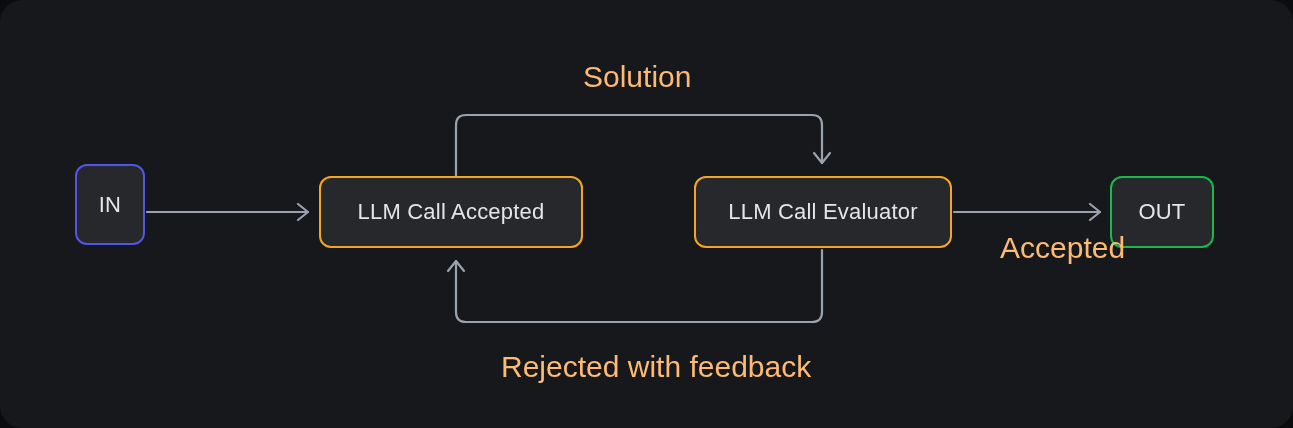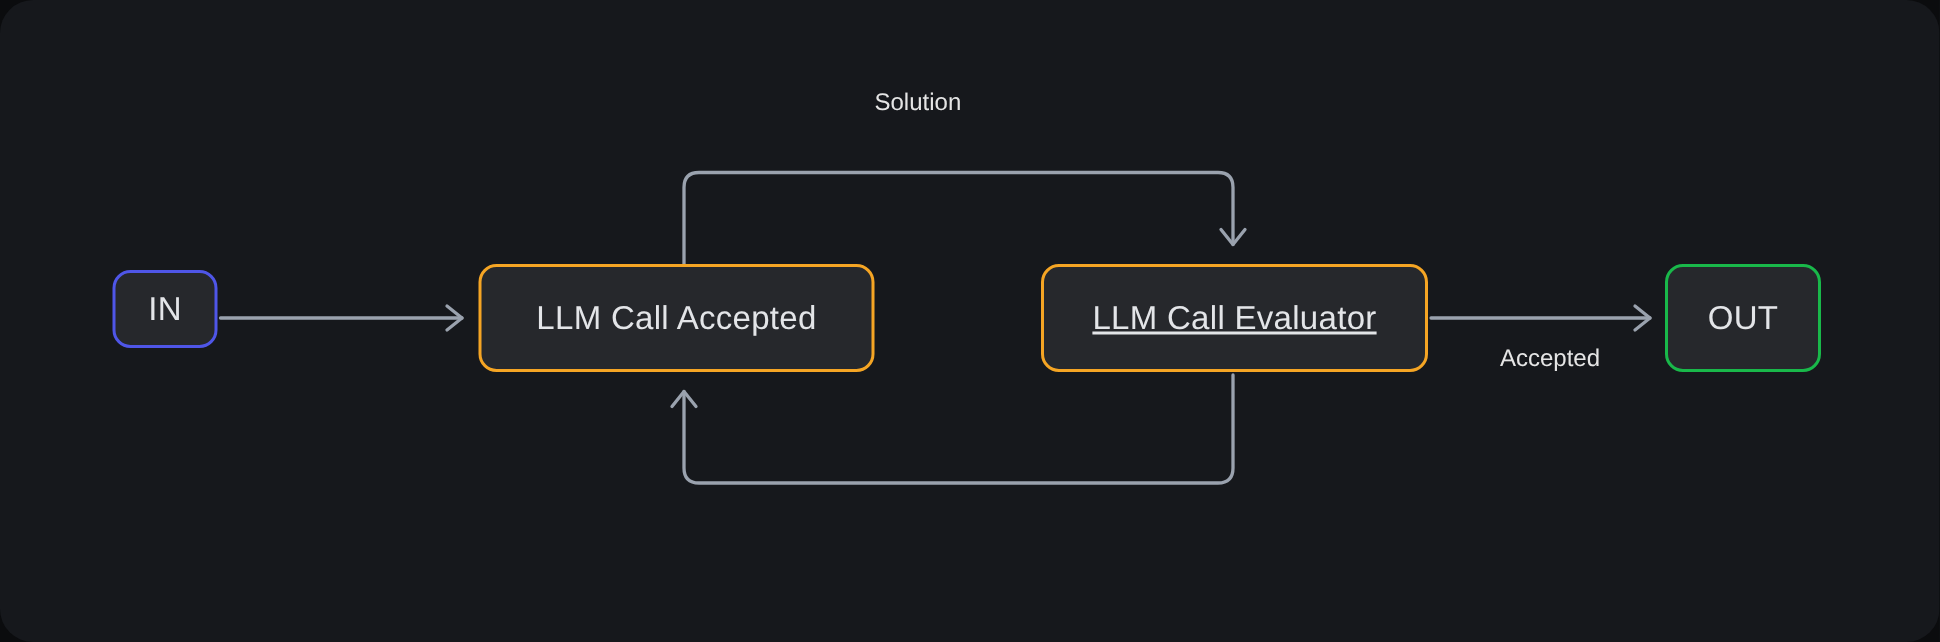--- a/index.html
+++ b/index.html
@@ -40,51 +40,50 @@
     display: flex;
     align-items: center;
     justify-content: center;
     color: #e3e5e8;
     font-size: 22px;
     letter-spacing: 0.2px;
     white-space: nowrap;
   }
   .node-in {
     left: 75px;
-    top: 180px;
+    top: 164px;
     width: 70px;
-    height: 52px;
+    height: 81px;
     border-color: #4f56e8;
   }
   .node-generator {
     left: 319px;
     top: 176px;
     width: 264px;
     height: 72px;
     border-color: #f5a524;
   }
   .node-evaluator {
     left: 694px;
     top: 176px;
     width: 258px;
     height: 72px;
     border-color: #f5a524;
-    text-decoration: underline;
   }
   .node-out {
     left: 1110px;
     top: 176px;
     width: 104px;
     height: 72px;
     border-color: #19b84a;
   }
   .edge-label {
     position: absolute;
-    color: #e5e5e5;
-    font-size: 16px;
+    color: #fdba74;
+    font-size: 30px;
     white-space: nowrap;
   }
   .label-solution {
     left: 583px;
     top: 60px;
   }
   .label-rejected {
     left: 501px;
     top: 350px;
   }
@@ -135,16 +134,17 @@
   <div class="node node-evaluator">
     <span>LLM Call Evaluator</span>
   </div>
 
   <div class="node node-out">
     <span>OUT</span>
   </div>
 
   <div class="edge-label label-solution">Solution</div>
 
+  <div class="edge-label label-rejected">Rejected with feedback</div>
 
   <div class="edge-label label-accepted">Accepted</div>
 
 </div>
 
 </body></html>

